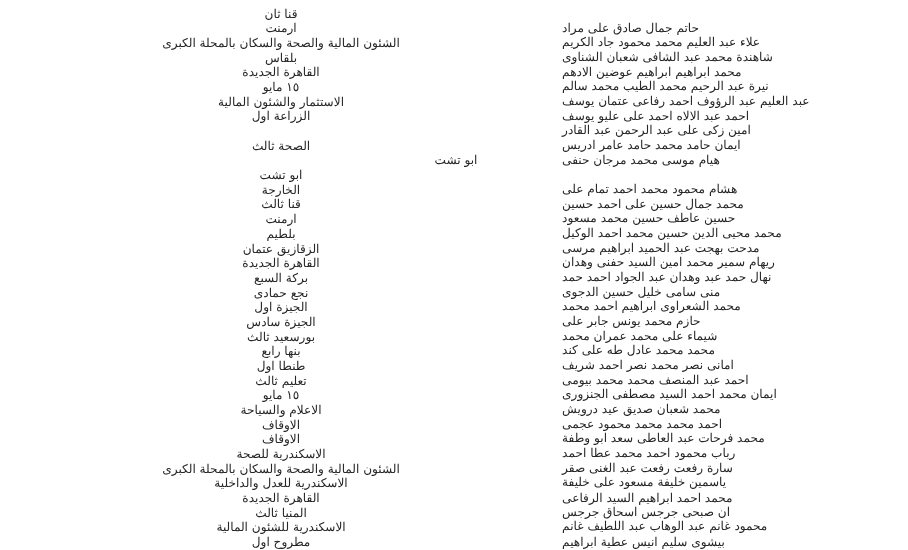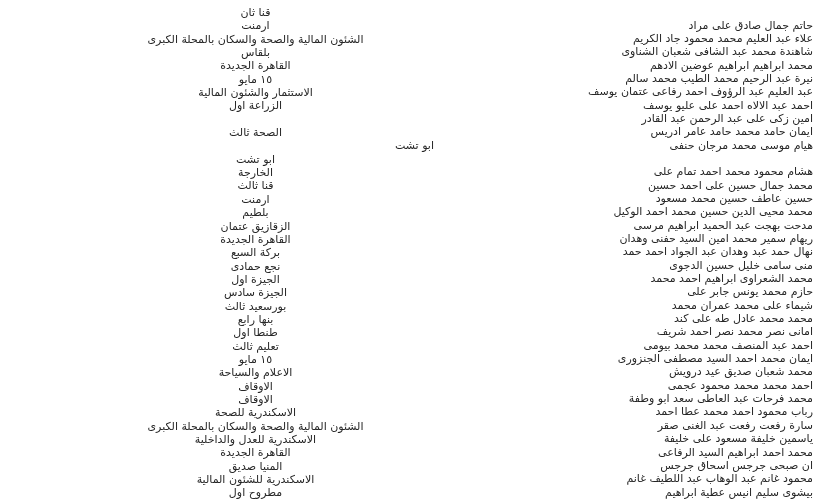--- a/index.html
+++ b/index.html
@@ -19,21 +19,21 @@
   .row{
     display:flex;
     height:13.35px;
     line-height:13.35px;
     white-space:nowrap;
     align-items:center;
   }
   .cell-name{
     flex:0 0 318px;
     box-sizing:border-box;
-    text-align:right;        
+    text-align:left;        
     padding-left:4px;
     margin-top:25px;
   }
   .row .cell-name{padding-right:12px;} 
   .cell-dept{
     flex:1 1 auto;
     box-sizing:border-box;
     text-align:center;        
     padding-right:6px;
     padding-left:10px;
@@ -173,21 +173,21 @@
       <div class="row">
     <div class="cell-name">محمد احمد ابراهيم السيد الرفاعى</div>
     <div class="cell-dept">الاسكندرية للعدل والداخلية</div>
   </div>
       <div class="row">
     <div class="cell-name">ان صبحى جرجس اسحاق جرجس</div>
     <div class="cell-dept">القاهرة الجديدة</div>
   </div>
       <div class="row">
     <div class="cell-name">محمود غانم عبد الوهاب عبد اللطيف غانم</div>
-    <div class="cell-dept">المنيا صديق</div>
+    <div class="cell-dept">المنيا ثالث</div>
   </div>
       <div class="row">
     <div class="cell-name">بيشوى سليم انيس عطية ابراهيم</div>
     <div class="cell-dept">الاسكندرية للشئون المالية</div>
   </div>
       <div class="row">
     <div class="cell-name">وائل سليمان عبد الجواد ابراهيم سليمان</div>
     <div class="cell-dept">مطروح اول</div>
   </div>
     </div>

